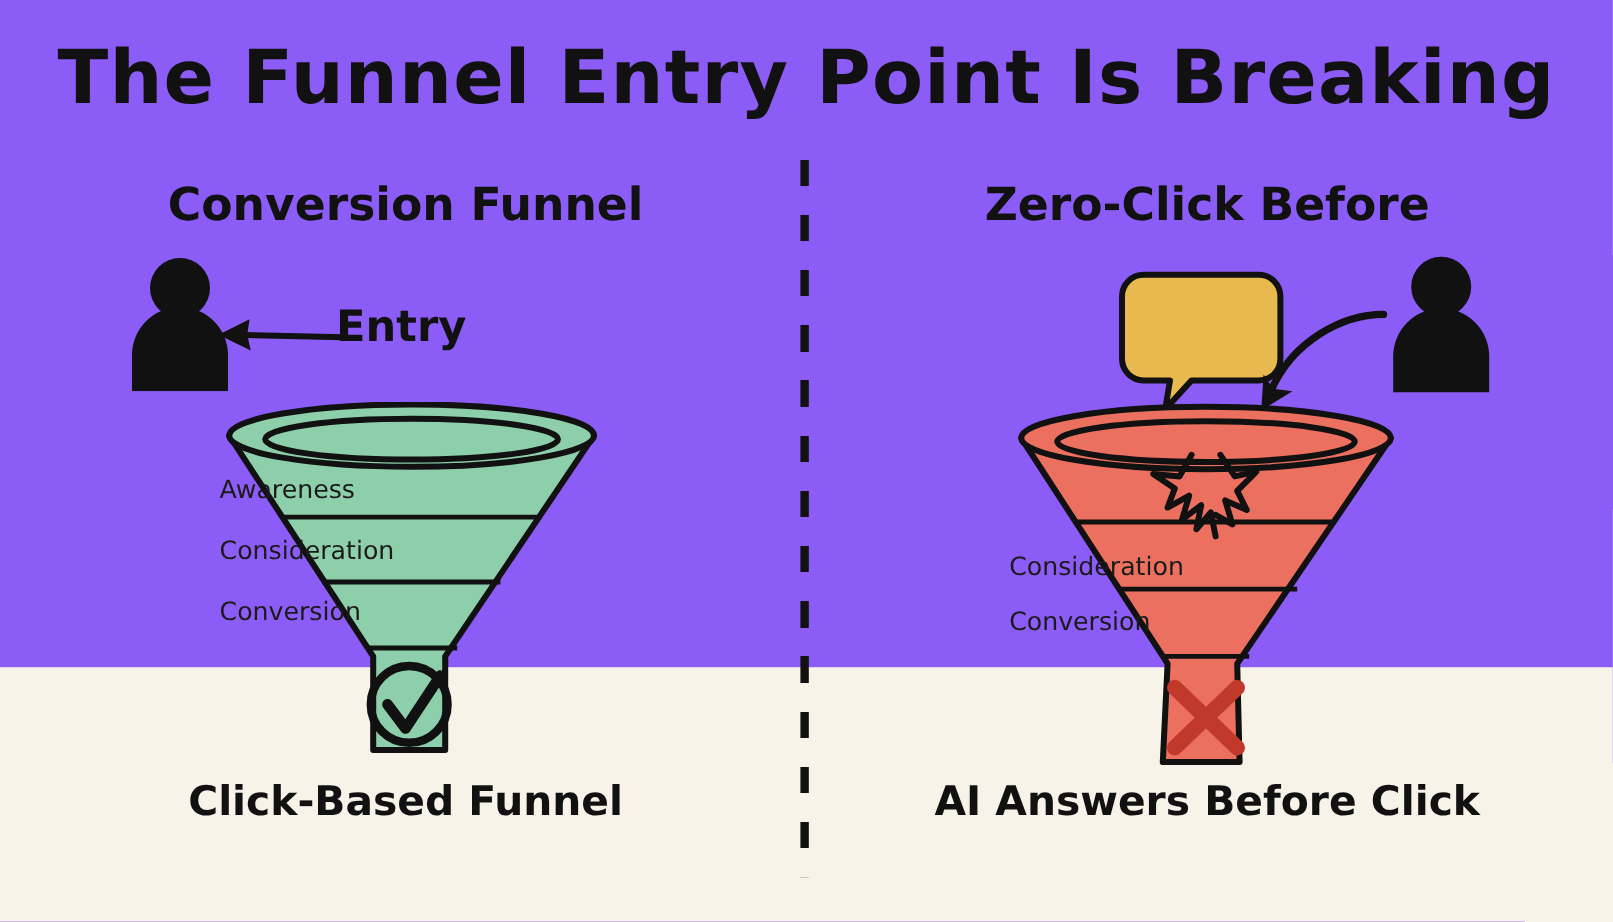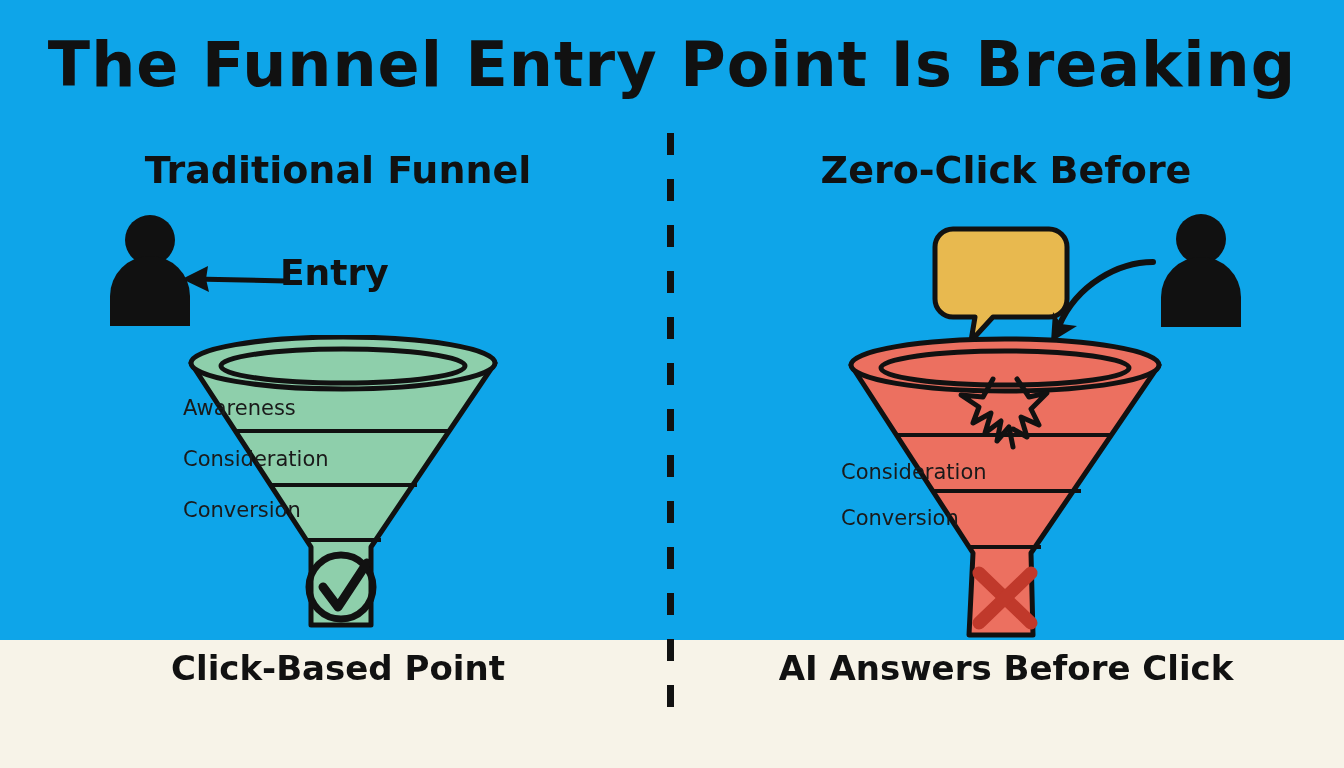--- a/index.html
+++ b/index.html
@@ -9,22 +9,22 @@
   body {
     width: 1344px;
     height: 768px;
     overflow: hidden;
     background: #f7f3e8;
     font-family: "DejaVu Sans", sans-serif;
   }
   #stage {
     position: relative;
     width: 1344px;
-    height: 640px;
-    background: #0ea5e9;
+    height: 556px;
+    background: #8b5cf6;
     text-decoration: underline;
   }
 
   
   .title {
     position: absolute;
     top: 28px;
     left: 0;
     width: 1344px;
     text-align: center;
@@ -134,21 +134,21 @@
 <body>
 
 <div id="stage">
 
   <div class="title">The Funnel Entry Point Is Breaking</div>
 
   <div class="divider"></div>
 
   <div class="panel panel-left">
 
-    <div class="panel-heading">Traditional Funnel</div>
+    <div class="panel-heading">Conversion Funnel</div>
 
     <svg class="fig person-left" viewBox="0 0 100 112">
       <circle cx="50" cy="26" r="25" fill="#111111"></circle>
       <path d="M10 112 L10 82 A40 40 0 0 1 90 82 L90 112 Z" fill="#111111"></path>
     </svg>
 
     <svg class="fig arrow-click" viewBox="0 0 110 40">
       <path d="M108 21 L16 19" stroke="#111111" stroke-width="5" stroke-linecap="round" fill="none"></path>
       <path d="M4 19 L30 6 L28 19 L31 32 Z" fill="#111111"></path>
     </svg>
@@ -168,21 +168,21 @@
       <path d="M122 205 L198 205" stroke="#111111" stroke-width="4" fill="none"></path>
 
       <circle cx="158" cy="252" r="32" fill="none" stroke="#111111" stroke-width="7"></circle>
       <path d="M140 252 L155 272 L184 228" stroke="#111111" stroke-width="9" fill="none" stroke-linecap="round" stroke-linejoin="round"></path>
     </svg>
 
     <div class="stage-label" style="left:175px; top:266px; width:320px;">Awareness</div>
     <div class="stage-label" style="left:175px; top:317px; width:320px;">Consideration</div>
     <div class="stage-label" style="left:175px; top:368px; width:320px;">Conversion</div>
 
-    <div class="panel-caption">Click-Based Point</div>
+    <div class="panel-caption">Click-Based Funnel</div>
   </div>
 
   <div class="panel panel-right">
 
     <div class="panel-heading">Zero-Click Before</div>
 
     <svg class="fig bubble-ai" viewBox="0 0 140 120">
       <path d="M22 4 H118 A18 18 0 0 1 136 22 V74 A18 18 0 0 1 118 92
                H62 L40 116 L44 92 H22 A18 18 0 0 1 4 74 V22 A18 18 0 0 1 22 4 Z" fill="#e8b94f" stroke="#111111" stroke-width="5" stroke-linejoin="round"></path>
     </svg>

